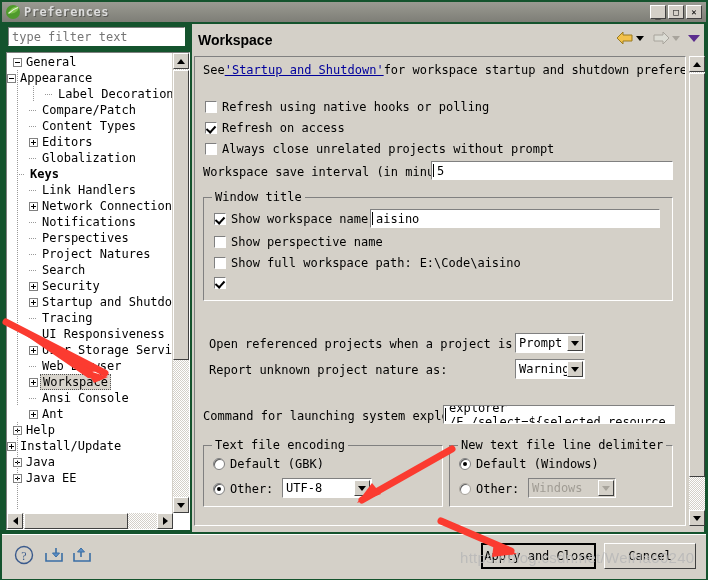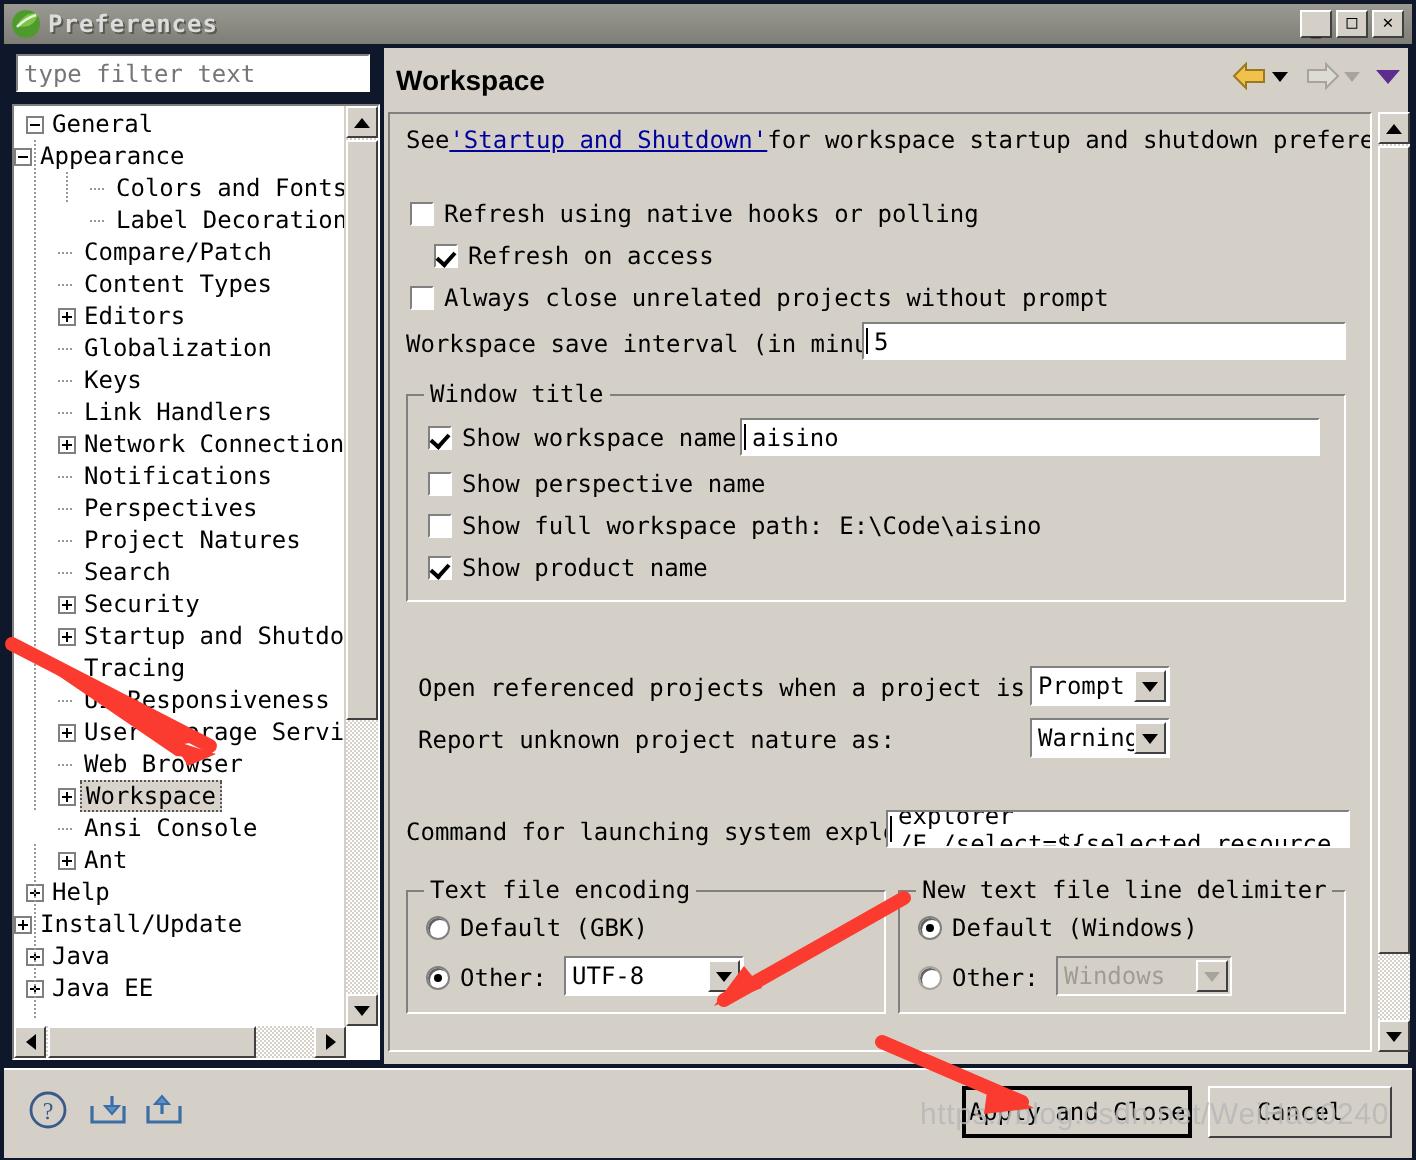--- a/index.html
+++ b/index.html
@@ -9,21 +9,21 @@
   body {
     width: 708px; height: 580px;
     font-family: "Liberation Sans", sans-serif;
     font-size: 11px;
     -webkit-font-smoothing: none;
     overflow: hidden;
   }
   #app {
     position: relative;
     width: 708px; height: 580px;
-    background: #0f172a;
+    background: #14532d;
     box-sizing: border-box;
   }
 
   
   .titlebar {
     position: absolute; left: 2px; top: 2px;
     width: 704px; height: 20px;
     background: linear-gradient(to bottom, #9a9a92 0%, #8c8c84 50%, #7e7e77 100%);
     display: flex; align-items: center;
     box-sizing: border-box;
@@ -388,43 +388,39 @@
           <div class="tnode" style="padding-left: 6px;">
             <span class="exp"></span>
             <span class="lbl">General</span>
           </div>
           <div class="tnode" style="">
             <span class="exp"></span>
             <span class="lbl">Appearance</span>
           </div>
           <div class="tnode" style="padding-left: 38px;">
             <span class="leafdot"></span>
-            <span class="lbl">Colors and Fonts</span>
-          </div>
-          <div class="tnode" style="padding-left: 38px;">
-            <span class="leafdot"></span>
             <span class="lbl">Label Decoration</span>
           </div>
           <div class="tnode" style="padding-left: 22px;">
             <span class="leafdot"></span>
             <span class="lbl">Compare/Patch</span>
           </div>
           <div class="tnode" style="padding-left: 22px;">
             <span class="leafdot"></span>
             <span class="lbl">Content Types</span>
           </div>
           <div class="tnode" style="padding-left: 22px;">
             <span class="exp plus"></span>
             <span class="lbl">Editors</span>
           </div>
           <div class="tnode" style="padding-left: 22px;">
             <span class="leafdot"></span>
             <span class="lbl">Globalization</span>
           </div>
-          <div class="tnode" style="padding-left: 22px;">
+          <div class="tnode" style="padding-left: 10px; font-weight: bold;">
             <span class="leafdot"></span>
             <span class="lbl">Keys</span>
           </div>
           <div class="tnode" style="padding-left: 22px;">
             <span class="leafdot"></span>
             <span class="lbl">Link Handlers</span>
           </div>
           <div class="tnode" style="padding-left: 22px;">
             <span class="exp plus"></span>
             <span class="lbl">Network Connections</span>
@@ -551,21 +547,21 @@
       <div class="row mono" style="left:8px;top:6px;">
         <span>See </span>
           <span class="link">'Startup and Shutdown'</span>
           <span> for workspace startup and shutdown preferences.</span>
       </div>
 
       <div class="row mono" style="left:10px;top:43px;">
         <span class="cb"></span>
         <span>Refresh using native hooks or polling</span>
       </div>
-      <div class="row mono" style="left:22px;top:64px;justify-content:space-between;">
+      <div class="row mono" style="left:10px;top:64px;justify-content:space-between;">
         <span class="cb on"></span>
         <span>Refresh on access</span>
       </div>
       <div class="row mono" style="left:10px;top:85px;">
         <span class="cb"></span>
         <span>Always close unrelated projects without prompt</span>
       </div>
 
       <div class="row mono" style="left:8px;top:108px;">Workspace save interval (in minutes):</div>
       <div class="txtin" style="left:236px;top:104px;width:242px;height:19px;">
@@ -589,21 +585,20 @@
         </div>
 
         <div class="row mono" style="left:10px;top:58px;">
           <span class="cb"></span>
           <span>Show full workspace path:</span>
           <span style="margin-left:8px">E:\Code\aisino</span>
         </div>
 
         <div class="row mono" style="left:10px;top:79px;">
           <span class="cb on"></span>
-          <span>Show product name</span>
         </div>
       </div>
 
       <div class="row mono" style="left:14px;top:280px;">Open referenced projects when a project is opened:</div>
       <div class="combo" style="left:320px;top:276px;width:70px;height:20px;">
         <span>Prompt</span>
         <span class="combo-btn">
             <span class="arr arr-d"></span>
           </span>
       </div>

